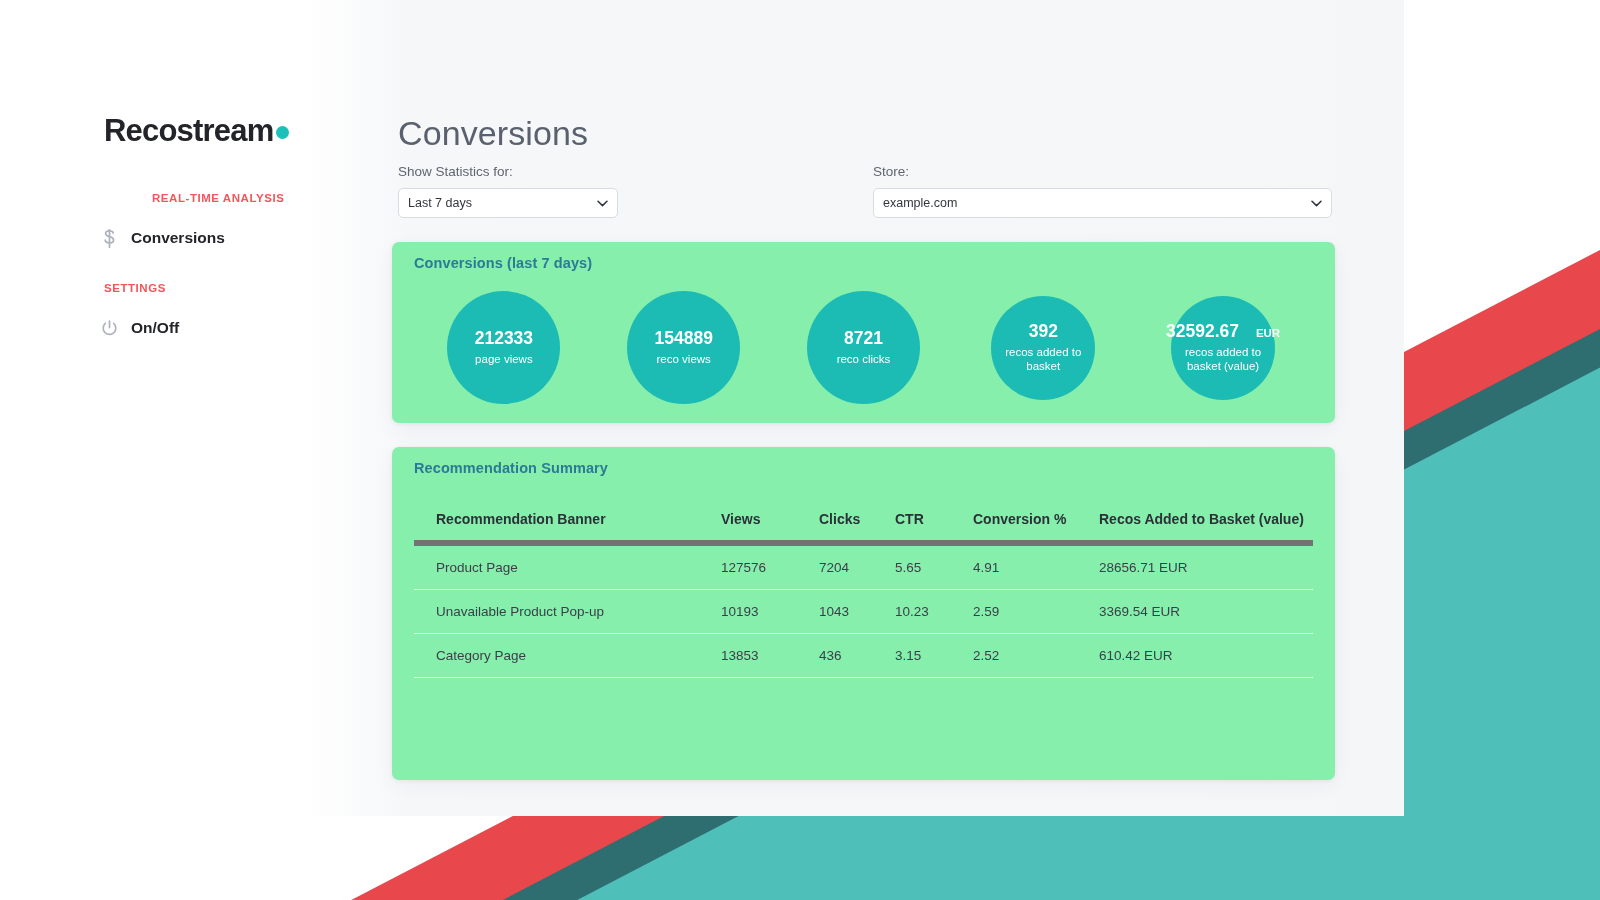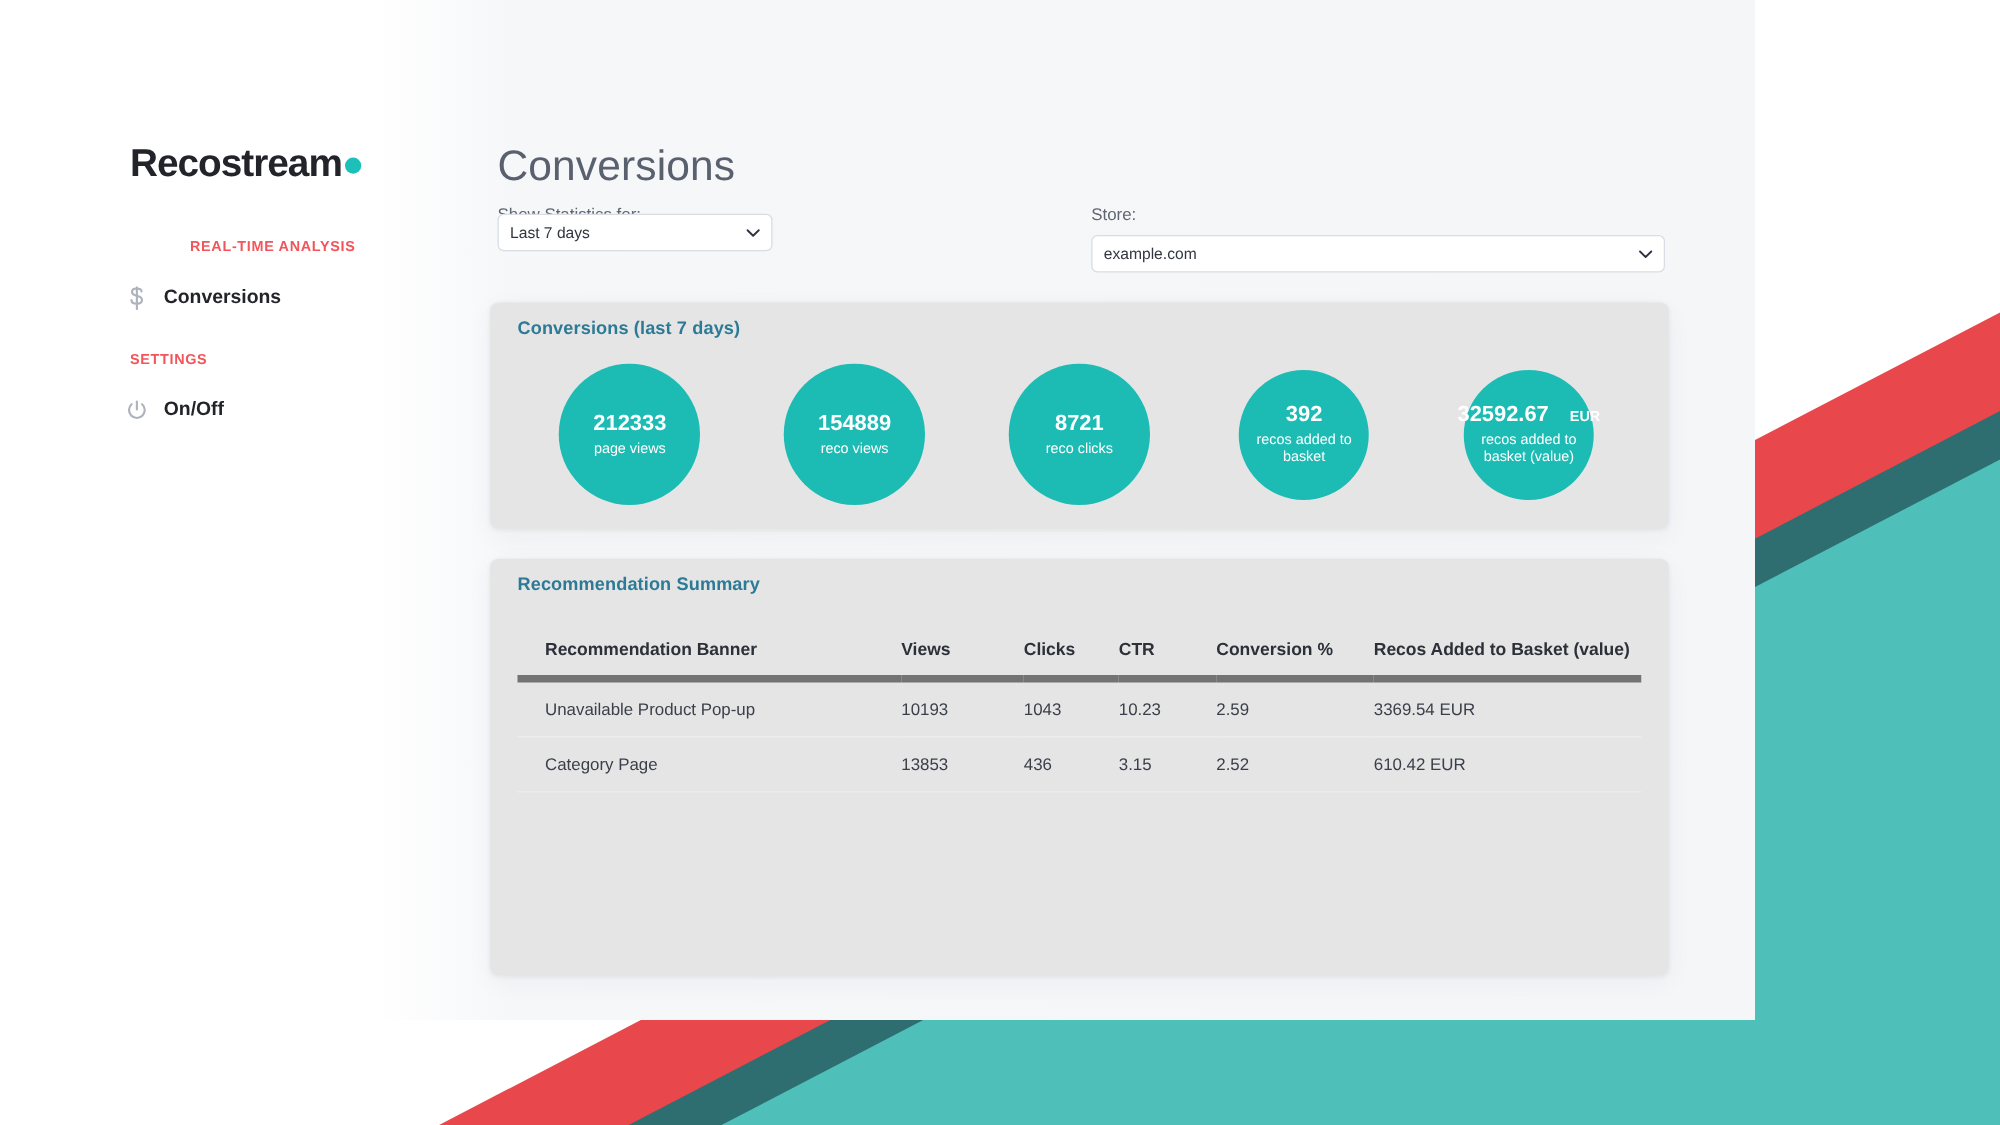--- a/index.html
+++ b/index.html
@@ -160,35 +160,35 @@
     box-sizing: border-box;
     display: flex;
     align-items: center;
     padding: 0 9px;
     font-size: 12.5px;
     color: #32363e;
     z-index: 4;
     cursor: pointer;
     justify-content: space-between;
   }
-  .select-box.sel-range { left: 398px; top: 171px; width: 220px; }
+  .select-box.sel-range { left: 398px; top: 188px; width: 220px; }
   .select-box.sel-store { left: 873px; top: 188px; width: 459px; }
   .select-caret {
     color: #2d3340;
     font-size: 11px;
     line-height: 1;
     margin-left: 6px;
     flex: 0 0 auto;
   }
   .select-caret svg { display: block; }
 
   
   .card {
     position: absolute;
-    background: #e5e5e5;
+    background: #86efac;
     border-radius: 7px;
     box-shadow: 0 1px 4px rgba(30,40,60,0.07), 0 6px 22px rgba(30,40,60,0.045);
     z-index: 4;
   }
   .card-conversions { left: 392px; top: 242px; width: 943px; height: 181px; }
   .card-summary     { left: 392px; top: 447px; width: 943px; height: 333px; }
 
   .card-heading {
     position: absolute;
     left: 22px; top: 13px;
@@ -397,20 +397,28 @@
           <th class="col-banner">Recommendation Banner</th>
           <th class="col-views">Views</th>
           <th class="col-clicks">Clicks</th>
           <th class="col-ctr">CTR</th>
           <th class="col-conv">Conversion %</th>
           <th class="col-recos">Recos Added to Basket (value)</th>
         </tr>
       </thead>
       <tbody id="table-body">
           <tr>
+            <td class="col-banner">Product Page</td>
+            <td class="col-views">127576</td>
+            <td class="col-clicks">7204</td>
+            <td class="col-ctr">5.65</td>
+            <td class="col-conv">4.91</td>
+            <td class="col-recos">28656.71 EUR</td>
+          </tr>
+          <tr>
             <td class="col-banner">Unavailable Product Pop-up</td>
             <td class="col-views">10193</td>
             <td class="col-clicks">1043</td>
             <td class="col-ctr">10.23</td>
             <td class="col-conv">2.59</td>
             <td class="col-recos">3369.54 EUR</td>
           </tr>
           <tr>
             <td class="col-banner">Category Page</td>
             <td class="col-views">13853</td>

